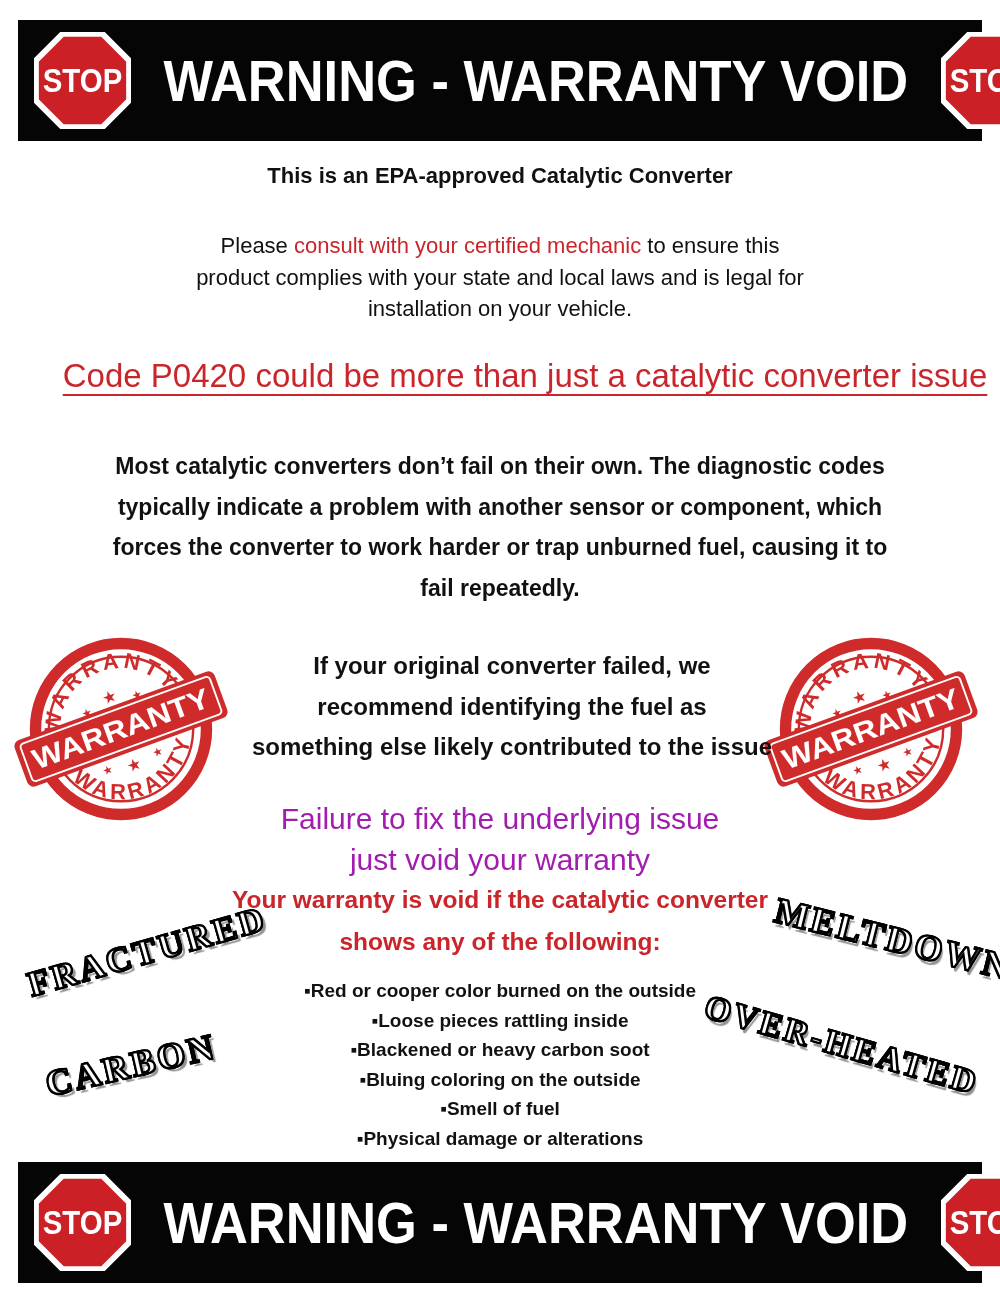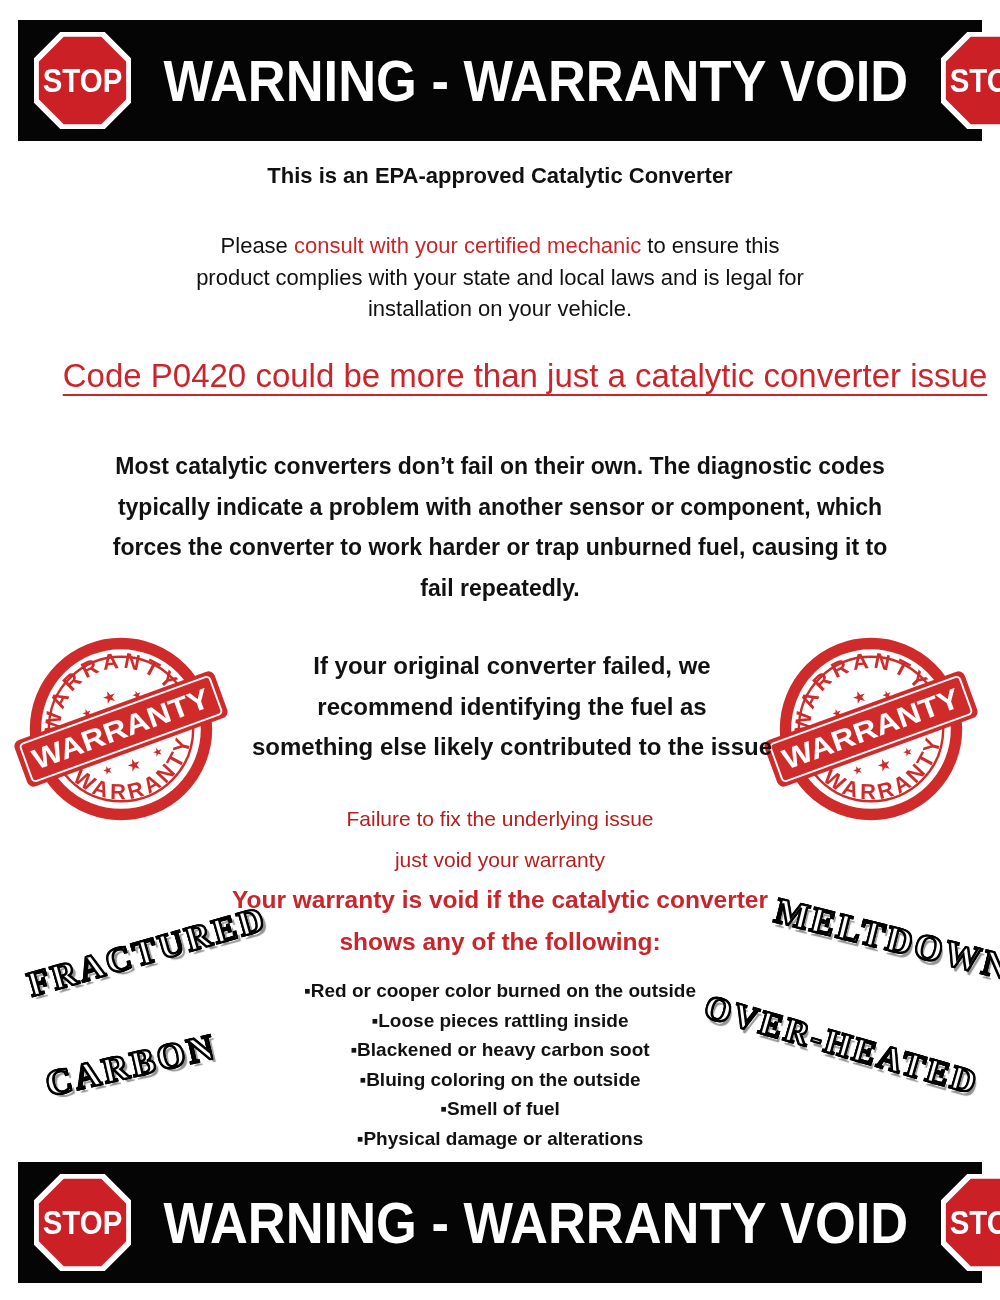--- a/index.html
+++ b/index.html
@@ -25,21 +25,21 @@
   .tblock{position:absolute;left:0;width:1000px;text-align:center;}
   .epa-line{top:163px;font-size:22px;font-weight:bold;}
   .consult{top:214px;font-size:22px;font-weight:normal;line-height:31.5px;margin-top:16px;}
   .consult .red{color:var(--red-text,#c9252b);}
   .p0420{
     top:357px;font-size:33px;font-weight:400;color:var(--red-text,#c9252b);
     text-decoration:underline;text-underline-offset:7px;text-decoration-thickness:2px;padding-left:25px;
   }
   .diag{top:446px;font-size:23px;font-weight:bold;line-height:40.5px;}
   .recommend{top:646px;font-size:24px;font-weight:bold;line-height:40.5px;margin-left:12px;}
-  .failure{top:798px;font-size:21px;font-weight:400;line-height:41px;color:#b91c1c;}
+  .failure{top:798px;font-size:30px;font-weight:400;line-height:41px;color:#a21caf;}
   .voidhead{top:879px;font-size:24.5px;font-weight:bold;line-height:42px;color:var(--red-text,#c9252b);}
   .bullets{top:976px;font-size:19px;font-weight:bold;line-height:29.6px;}
   
   .stamp{position:absolute;width:190px;height:190px;top:634px;}
   .stamp.left{left:26px;}
   .stamp.right{left:776px;}
   .stamp svg{overflow:visible;}
   
   .deco{
     position:absolute;font-family:"Liberation Serif",serif;font-weight:bold;

